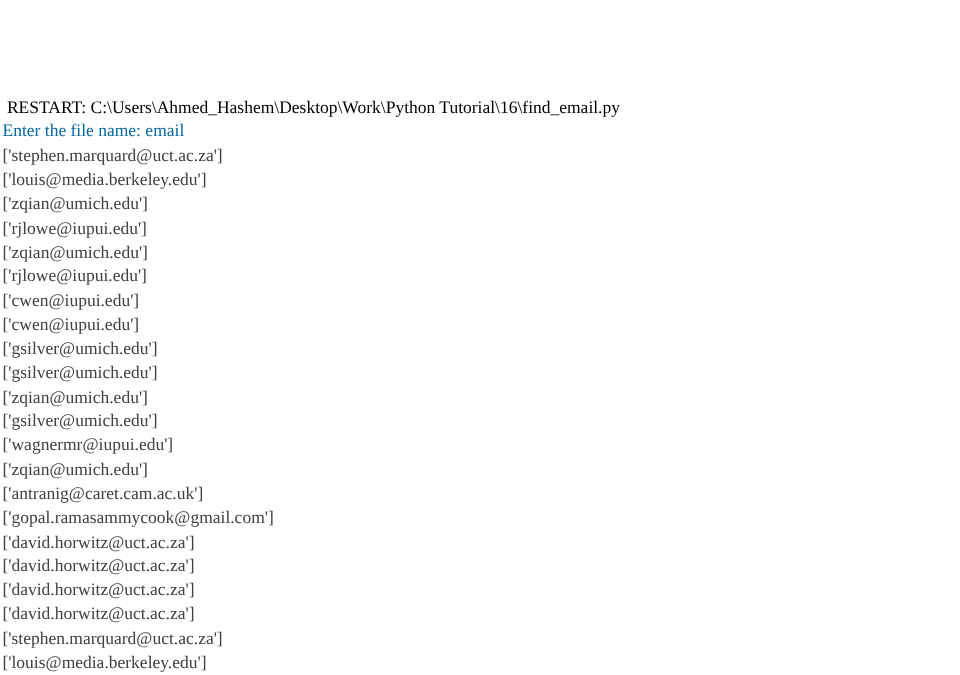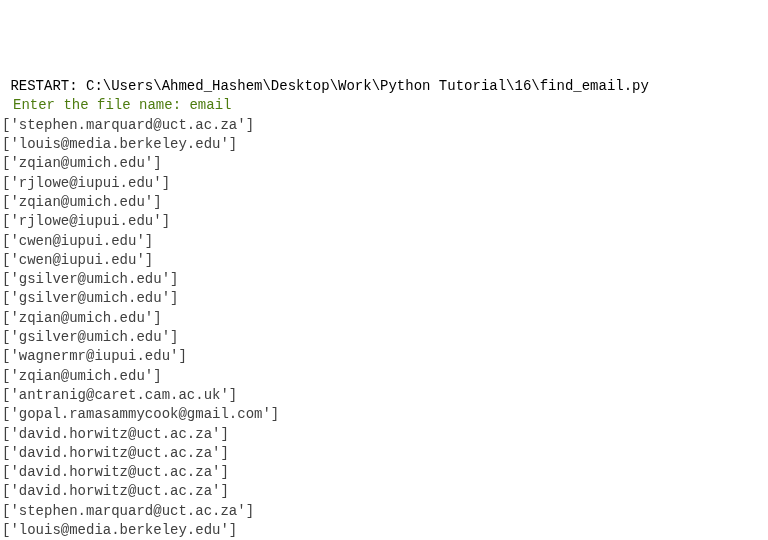--- a/index.html
+++ b/index.html
@@ -1,37 +1,37 @@
 <!DOCTYPE html>
 <html><head>
   <meta charset="utf-8">
   <style>
     * {
       margin: 0;
       padding: 0;
       box-sizing: border-box;
+      font-family: Liberation Serif, serif;
     }
     body {
       font-family: "Courier New", Courier, monospace;
       font-size: 14px;
       line-height: 19.3px;
       background: #ffffff;
       color: #000000;
       width: 768px;
       height: 540px;
       overflow: hidden;
       white-space: pre;
       padding-left: 2px;
     }
     .restart-line {
       color: #000000;
     }
     .prompt-line {
-      color: #4d7c0f;
-      margin-left: 11px;
+      color: #0369a1;
     }
     .output-line {
       color: #404040;
     }
   </style>
 </head>
 <body>
 
 
 

